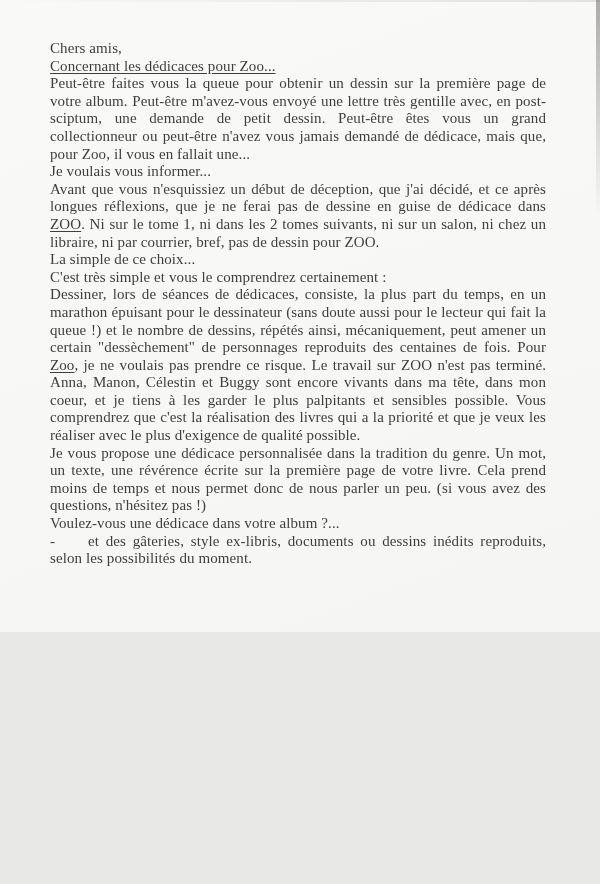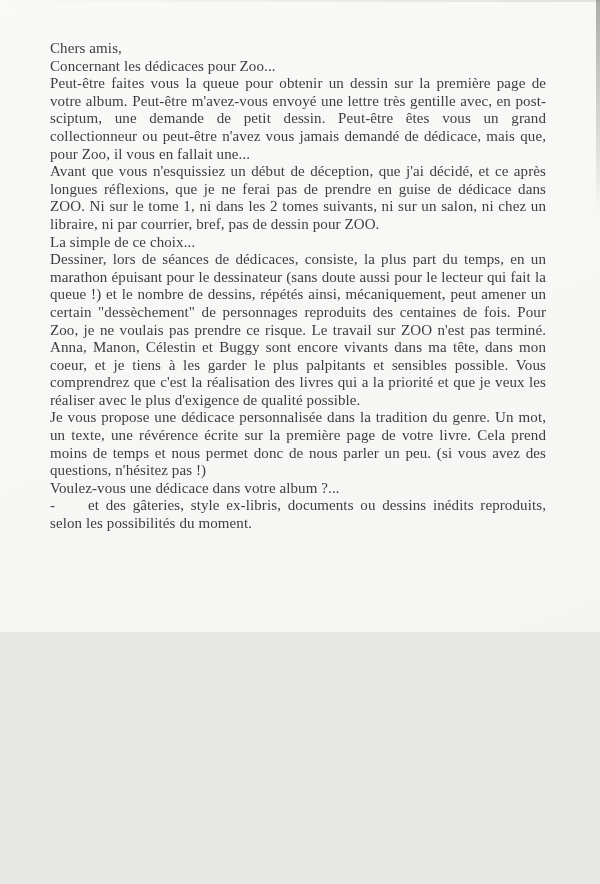--- a/index.html
+++ b/index.html
@@ -39,21 +39,21 @@
     top: 40px;
     width: 496px;
     font-size: 15px;
     line-height: 17.6px;
     color: #3e3e3e;
     text-align: justify;
     letter-spacing: 0.1px;
   }
   .content p { margin: 0; }
   .gap { margin-top: 13px; }
-  .u { text-underline-offset: 2px; }
+  .u { text-decoration: underline; text-underline-offset: 2px; }
   .bullet .dash {
     display: inline-block;
     width: 38px;
     text-align: left;
   }
 </style>
 </head>
 <body>
 
 <div class="page">
@@ -61,25 +61,27 @@
   <div class="scan-edge-right"></div>
 
   <div class="content">
 
     <p>Chers amis,</p>
 
     <p class="gap"><span class="u">Concernant les dédicaces pour Zoo...</span></p>
 
     <p class="gap">Peut-être faites vous la queue pour obtenir un dessin sur la première page de votre album. Peut-être m'avez-vous envoyé une lettre très gentille avec, en post-sciptum, une demande de petit dessin. Peut-être êtes vous un grand collectionneur ou peut-être n'avez vous jamais demandé de dédicace, mais que, pour Zoo, il vous en fallait une...</p>
 
+    <p class="gap">Je voulais vous informer...</p>
 
-    <p class="gap"><span>Avant que vous n'esquissiez un début de déception, que j'ai décidé, et ce après longues réflexions, que je ne ferai pas de prendre en guise de dédicace dans </span><span class="u">ZOO</span><span>. Ni sur le tome 1, ni dans les 2 tomes suivants, ni sur un salon, ni chez un libraire, ni par courrier, bref, pas de dessin pour ZOO.</span></p>
+    <p class="gap"><span>Avant que vous n'esquissiez un début de déception, que j'ai décidé, et ce après longues réflexions, que je ne ferai pas de dessine en guise de dédicace dans </span><span class="u">ZOO</span><span>. Ni sur le tome 1, ni dans les 2 tomes suivants, ni sur un salon, ni chez un libraire, ni par courrier, bref, pas de dessin pour ZOO.</span></p>
 
     <p class="gap">La simple de ce choix...</p>
 
+    <p class="gap">C'est très simple et vous le comprendrez certainement :</p>
     <p><span>Dessiner, lors de séances de dédicaces, consiste, la plus part du temps, en un marathon épuisant pour le dessinateur (sans doute aussi pour le lecteur qui fait la queue !) et le nombre de dessins, répétés ainsi, mécaniquement, peut amener un certain "dessèchement" de personnages reproduits des centaines de fois. Pour </span><span class="u">Zoo</span><span>, je ne voulais pas prendre ce risque. Le travail sur ZOO n'est pas terminé. Anna, Manon, Célestin et Buggy sont encore vivants dans ma tête, dans mon coeur, et je tiens à les garder le plus palpitants et sensibles possible. Vous comprendrez que c'est la réalisation des livres qui a la priorité et que je veux les réaliser avec le plus d'exigence de qualité possible.</span></p>
 
     <p class="gap">Je vous propose une dédicace personnalisée dans la tradition du genre. Un mot, un texte, une révérence écrite sur la première page de votre livre. Cela prend moins de temps et nous permet donc de nous parler un peu. (si vous avez des questions, n'hésitez pas !)</p>
 
     <p class="gap">Voulez-vous une dédicace dans votre album ?...</p>
 
 
 
     <p class="bullet"><span class="dash">-</span><span>et des gâteries, style ex-libris, documents ou dessins inédits reproduits, selon les possibilités du moment.</span></p>
 

